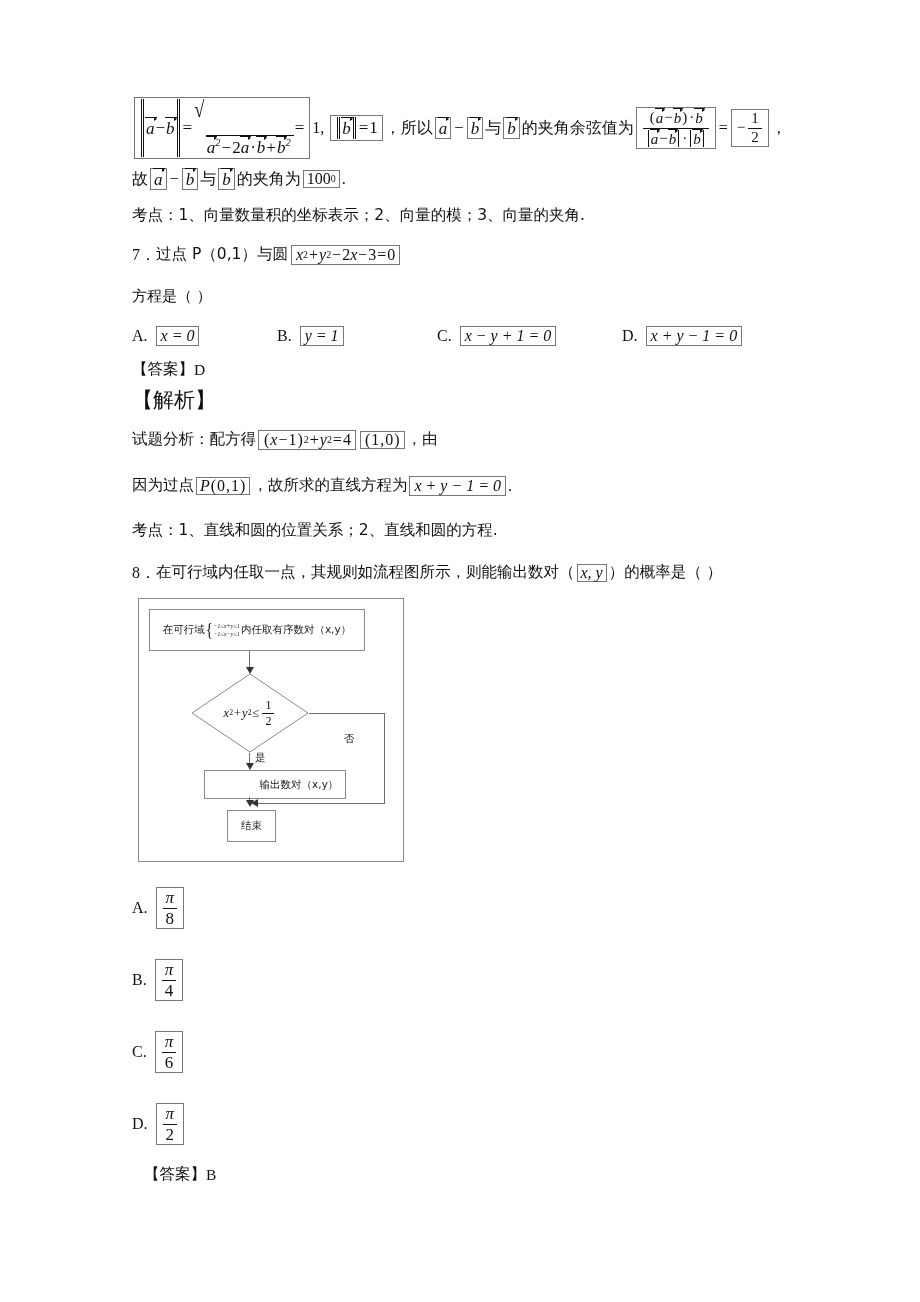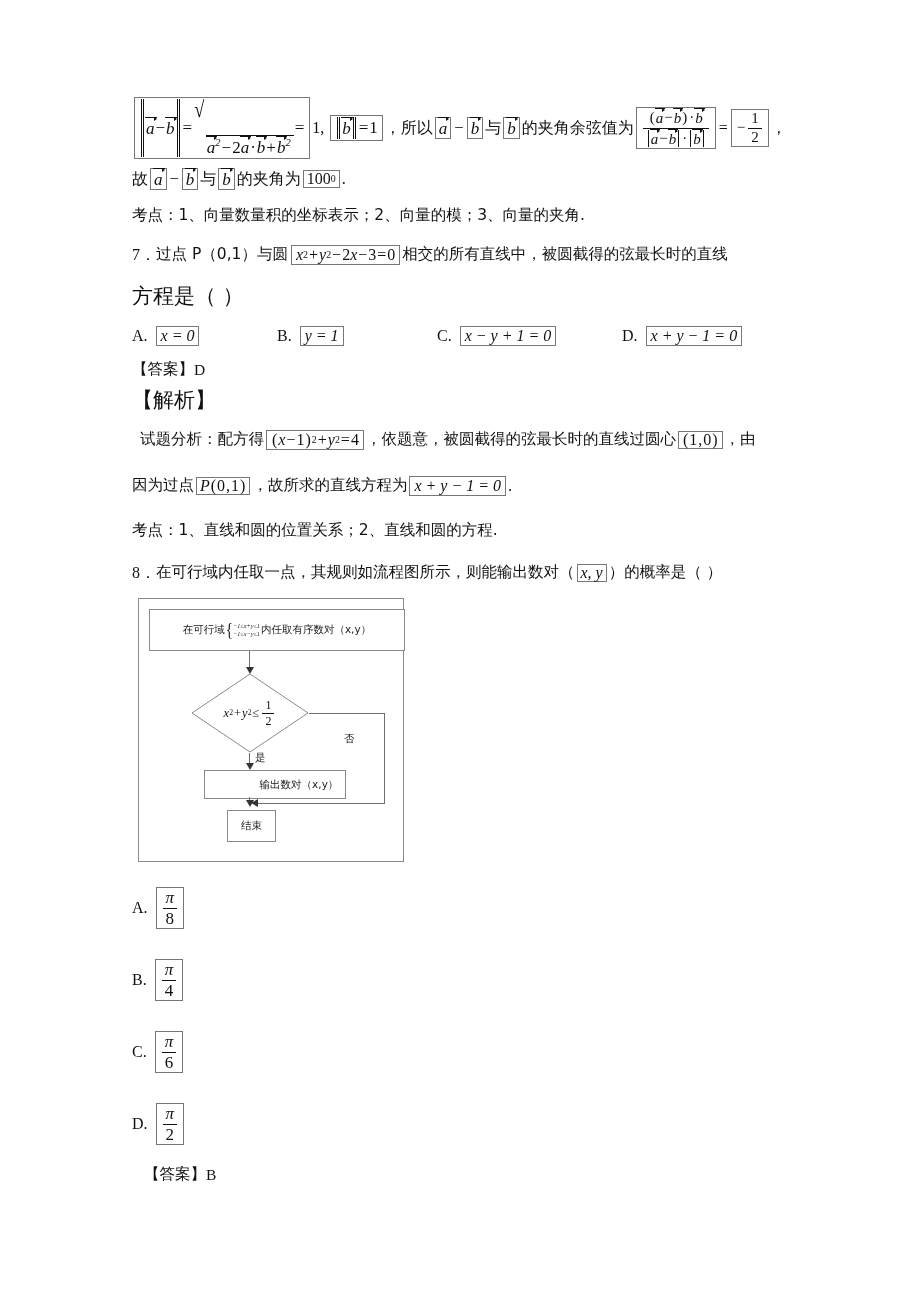--- a/index.html
+++ b/index.html
@@ -111,21 +111,21 @@
     position: absolute;
     border: 1px solid #8a8a8a;
     background: #fff;
     display: flex;
     align-items: center;
     justify-content: center;
     font-family: "DejaVu Sans", sans-serif;
     color: #1a1a1a;
   }
   #fc-start {
-    left: 10px; top: 10px; width: 256px; height: 42px;
+    left: 10px; top: 10px; width: 216px; height: 42px;
     font-size: 10.5px;
     padding: 0 4px;
     box-sizing: border-box;
   }
   #fc-output {
     left: 65px; top: 171px; width: 92px; height: 27px;
     font-size: 10.5px;
     padding-left: 48px;
   }
   #fc-end {
@@ -308,23 +308,22 @@
       <span class="mi">y</span>
           <span class="supn">2</span>
       <span class="mo">−</span>
       <span class="mn">2</span>
           <span class="mi">x</span>
       <span class="mo">−</span>
       <span class="mn">3</span>
       <span class="mo">=</span>
       <span class="mn">0</span>
     </span>
-    <span class="cjk" style="font-size:15.5px;">相交的所有直线中，被圆截得的弦最长时的直线</span>
-  </div>
-  <div class="line cjk" style="height:40px;font-size:21px;text-align:right;">方程是（          ）</div>
+  </div>
+  <div class="line cjk" style="height:40px;font-size:15px;text-align:right;">方程是（          ）</div>
 
   <div class="line" style="height:40px;">
     <span class="opt-row" style="width:145px;">
       <span class="opt-letter">A.</span>
       <span class="fbox" style="font-size:16px;font-style:italic;font-family:'Liberation Serif',serif;">x = 0</span>
     </span>
     <span class="opt-row" style="width:160px;">
       <span class="opt-letter">B.</span>
       <span class="fbox" style="font-size:16px;font-style:italic;font-family:'Liberation Serif',serif;">y = 1</span>
     </span>
@@ -337,36 +336,35 @@
       <span class="fbox" style="font-size:16px;font-style:italic;font-family:'Liberation Serif',serif;">x + y − 1 = 0</span>
     </span>
   </div>
 
   <div class="line" style="height:27px;">
     <span class="cjk" style="font-size:15.5px;">【答案】</span>
     <span class="lat" style="font-size:15.5px;">D</span>
   </div>
   <div class="line cjk" style="height:34px;font-size:21px;">【解析】</div>
 
-  <div class="line" style="height:46px;margin-left:8px;">
+  <div class="line" style="height:46px;">
     <span class="cjk" style="font-size:15.5px;">试题分析：配方得</span>
     <span class="fbox" style="font-size:16px;">
       <span class="mo">(</span>
           <span class="mi">x</span>
           <span class="mo">−</span>
           <span class="mn">1</span>
           <span class="mo">)</span>
           <span class="supn">2</span>
           <span class="mo">+</span>
           <span class="mi">y</span>
           <span class="supn">2</span>
           <span class="mo">=</span>
           <span class="mn">4</span>
     </span>
-    <span class="cjk" style="font-size:15.5px;">，依题意，被圆截得的弦最长时的直线过圆心</span>
     <span class="fbox tight" style="font-size:16px;">
       <span class="mo">(</span>
           <span class="mn">1</span>
           <span class="mo">,</span>
           <span class="mn">0</span>
           <span class="mo">)</span>
     </span>
     <span class="cjk" style="font-size:15.5px;">，由</span>
   </div>
   <div class="line" style="height:46px;">

